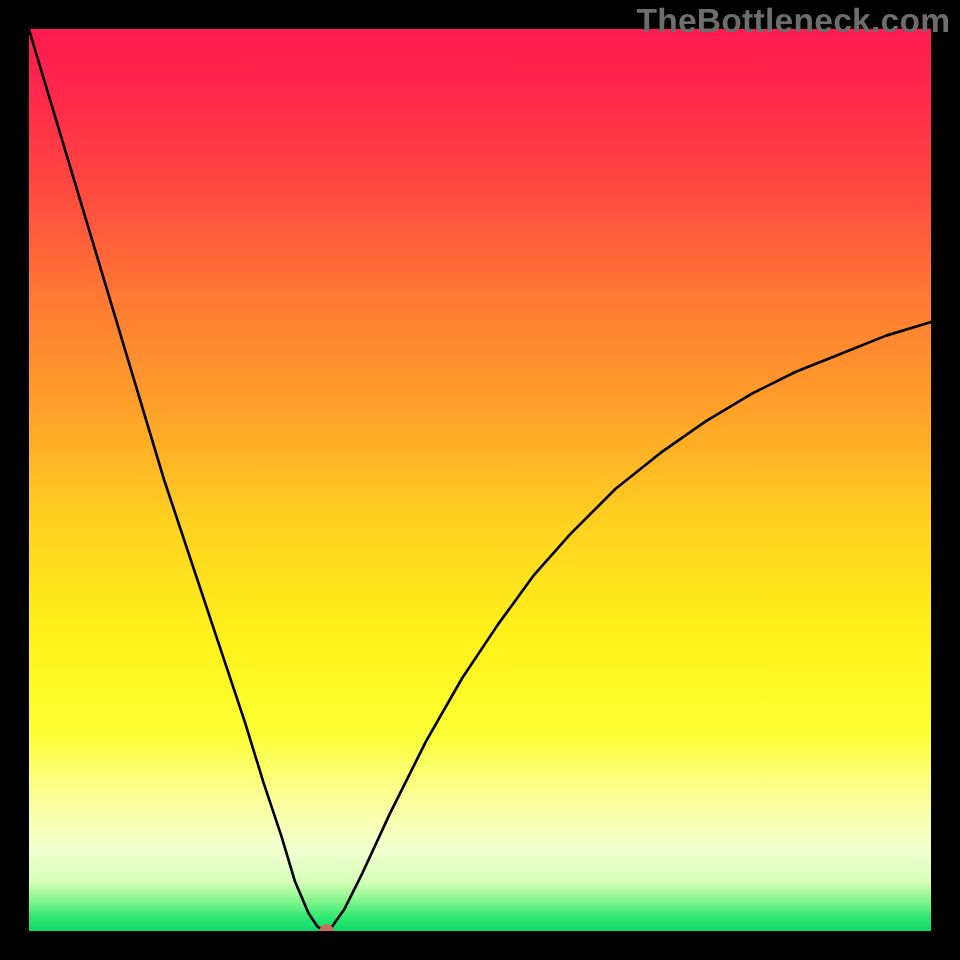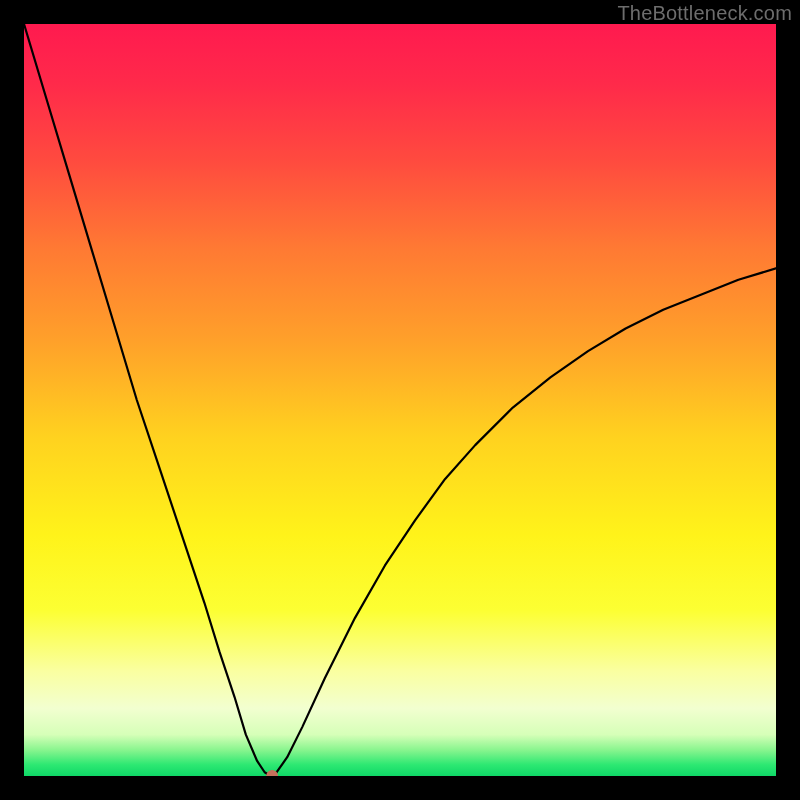--- a/index.html
+++ b/index.html
@@ -23,22 +23,22 @@
     left: 24px;
     width: 752px;
     height: 752px;
     overflow: hidden;
   }
   .watermark {
     position: absolute;
     top: 2px;
     right: 8px;
     color: #6d6d6d;
-    font-size: 20px;
-    font-weight: 400;
+    font-size: 28px;
+    font-weight: 700;
     letter-spacing: 0.2px;
   }
   svg { display: block; }
 </style>
 </head>
 <body>
 
 <div class="frame">
   <div class="plot">
     <svg id="chart-svg" viewBox="0 0 752 752" width="752" height="752" preserveAspectRatio="none">

